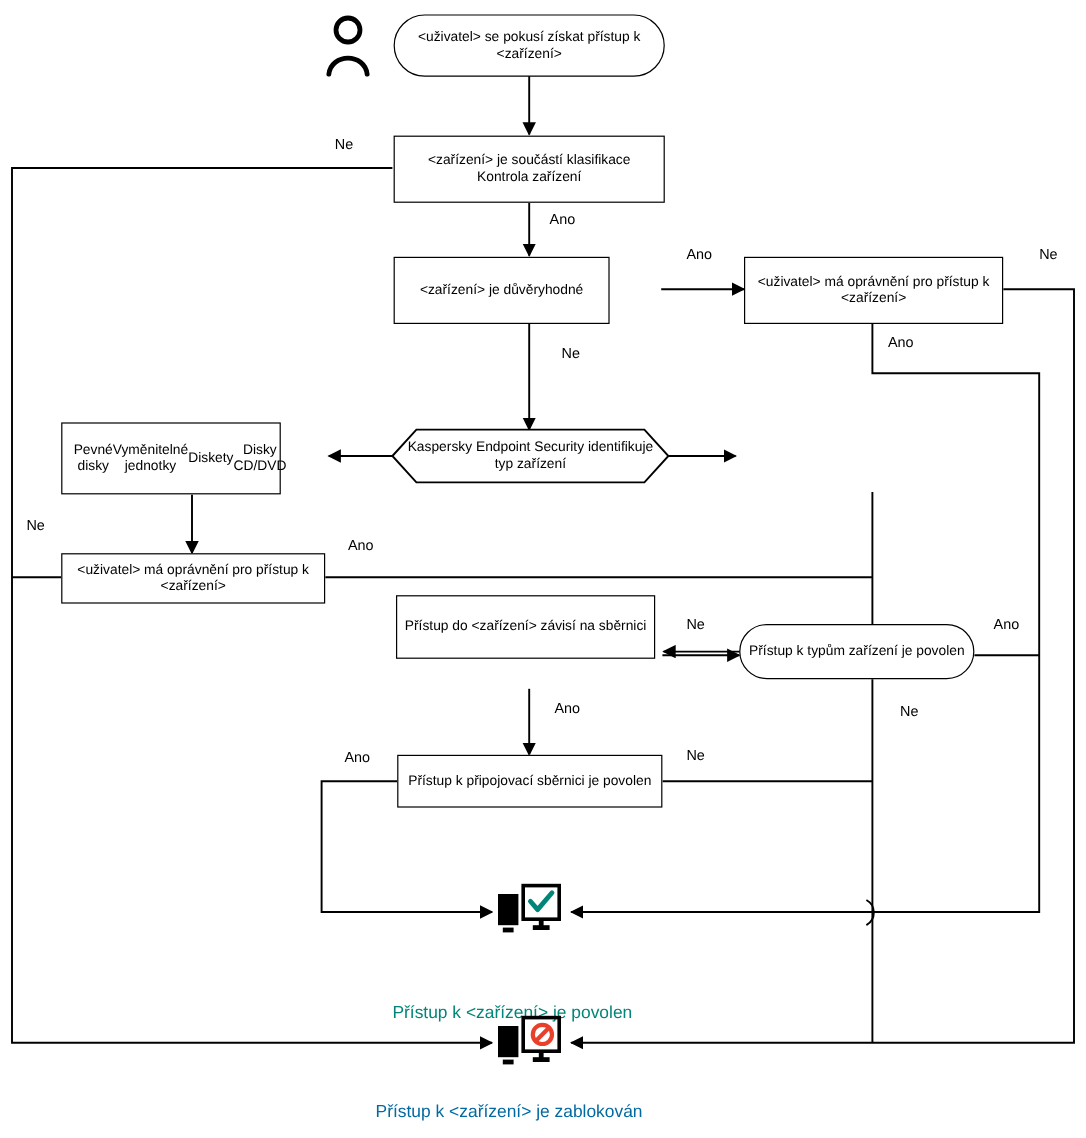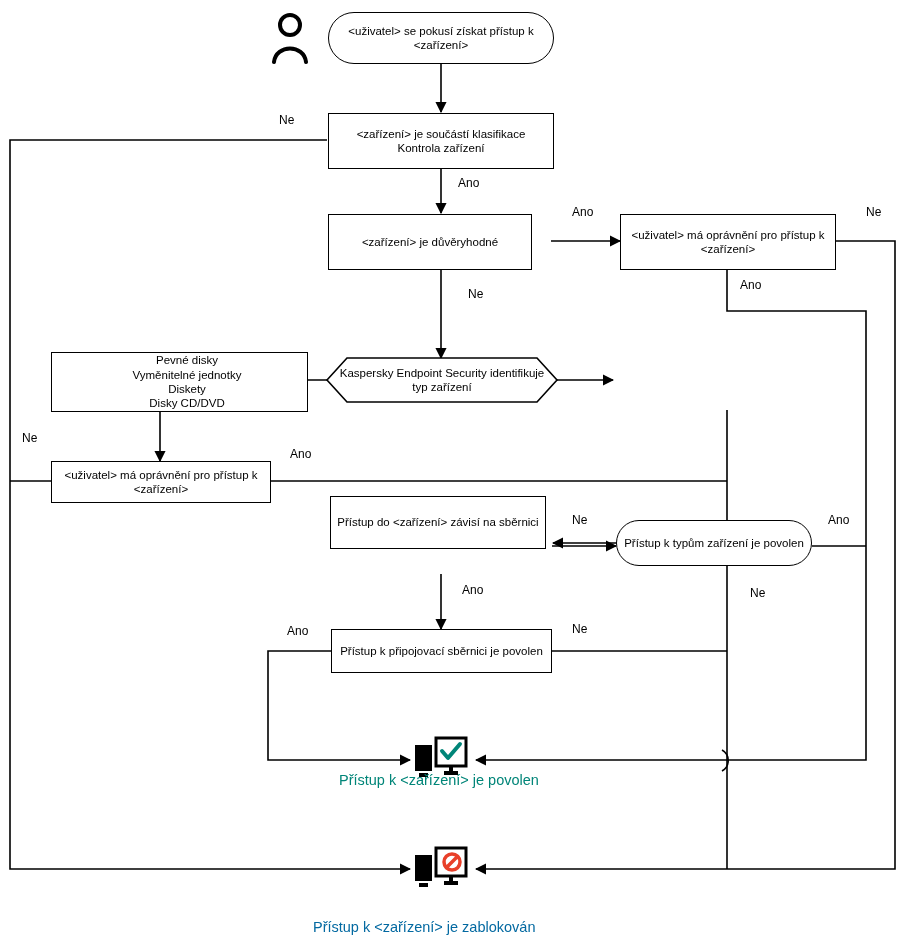--- a/index.html
+++ b/index.html
@@ -127,33 +127,33 @@
   </div>
 
   <div class="node terminator" style="left:328px; top:12px; width:226px; height:52px;">
     <span>&lt;uživatel&gt; se pokusí získat přístup k &lt;zařízení&gt;</span>
   </div>
 
   <div class="node" style="left:328px; top:113px; width:226px; height:56px;">
     <span>&lt;zařízení&gt; je součástí klasifikace Kontrola zařízení</span>
   </div>
 
-  <div class="node" style="left:328px; top:214px; width:204px; height:56px;">
+  <div class="node" style="left:328px; top:214px; width:180px; height:56px;">
     <span>&lt;zařízení&gt; je důvěryhodné</span>
   </div>
 
   <div class="node" style="left:620px; top:214px; width:216px; height:56px;">
     <span>&lt;uživatel&gt; má oprávnění pro přístup k &lt;zařízení&gt;</span>
   </div>
 
   <div class="node hexnode" style="left:327px; top:358px; width:230px; height:44px;">
     <span>Kaspersky Endpoint Security identifikuje typ zařízení</span>
   </div>
 
-  <div class="node" style="left:51px; top:352px; width:257px; height:60px; flex-direction:column; justify-content:center;padding-left:21px;">
+  <div class="node" style="left:51px; top:352px; width:183px; height:60px; flex-direction:row; justify-content:center;padding-left:21px;">
     <span>Pevné disky</span>
     <span>Vyměnitelné jednotky</span>
     <span>Diskety</span>
     <span>Disky CD/DVD</span>
   </div>
 
 
   <div class="node" style="left:51px; top:461px; width:220px; height:42px;">
     <span>&lt;uživatel&gt; má oprávnění pro přístup k &lt;zařízení&gt;</span>
   </div>
@@ -189,21 +189,21 @@
     <svg width="56" height="50" viewBox="0 0 56 50">
       <rect x="22" y="3" width="30" height="28" fill="none" stroke="#000000" stroke-width="3"></rect>
       <rect x="1" y="10" width="17" height="26" fill="#000000"></rect>
       <rect x="5" y="38" width="9" height="4" fill="#000000"></rect>
       <path d="M 28 16 L 34 23 L 46 9" fill="none" stroke="#008578" stroke-width="4" stroke-linecap="round" stroke-linejoin="round"></path>
       <rect x="30" y="36" width="14" height="4" fill="#000000"></rect>
       <rect x="35" y="31" width="4" height="6" fill="#000000"></rect>
     </svg>
   </div>
 
-  <div class="caption allowed" style="left:327px; top:772px;margin-left:12px;">Přístup k &lt;zařízení&gt; je povolen</div>
+  <div class="caption allowed" style="left:327px; top:836px;">Přístup k &lt;zařízení&gt; je povolen</div>
 
   <div class="icon-wrap" style="left:414px; top:845px;">
     <svg width="56" height="50" viewBox="0 0 56 50">
       <rect x="22" y="3" width="30" height="28" fill="none" stroke="#000000" stroke-width="3"></rect>
       <rect x="1" y="10" width="17" height="26" fill="#000000"></rect>
       <rect x="5" y="38" width="9" height="4" fill="#000000"></rect>
       <circle cx="38" cy="17" r="8" fill="none" stroke="#e8402a" stroke-width="3.5"></circle>
       <path d="M 32.5 22.5 L 43.5 11.5" stroke="#e8402a" stroke-width="3.5" stroke-linecap="round"></path>
       <rect x="30" y="36" width="14" height="4" fill="#000000"></rect>
       <rect x="35" y="31" width="4" height="6" fill="#000000"></rect>

